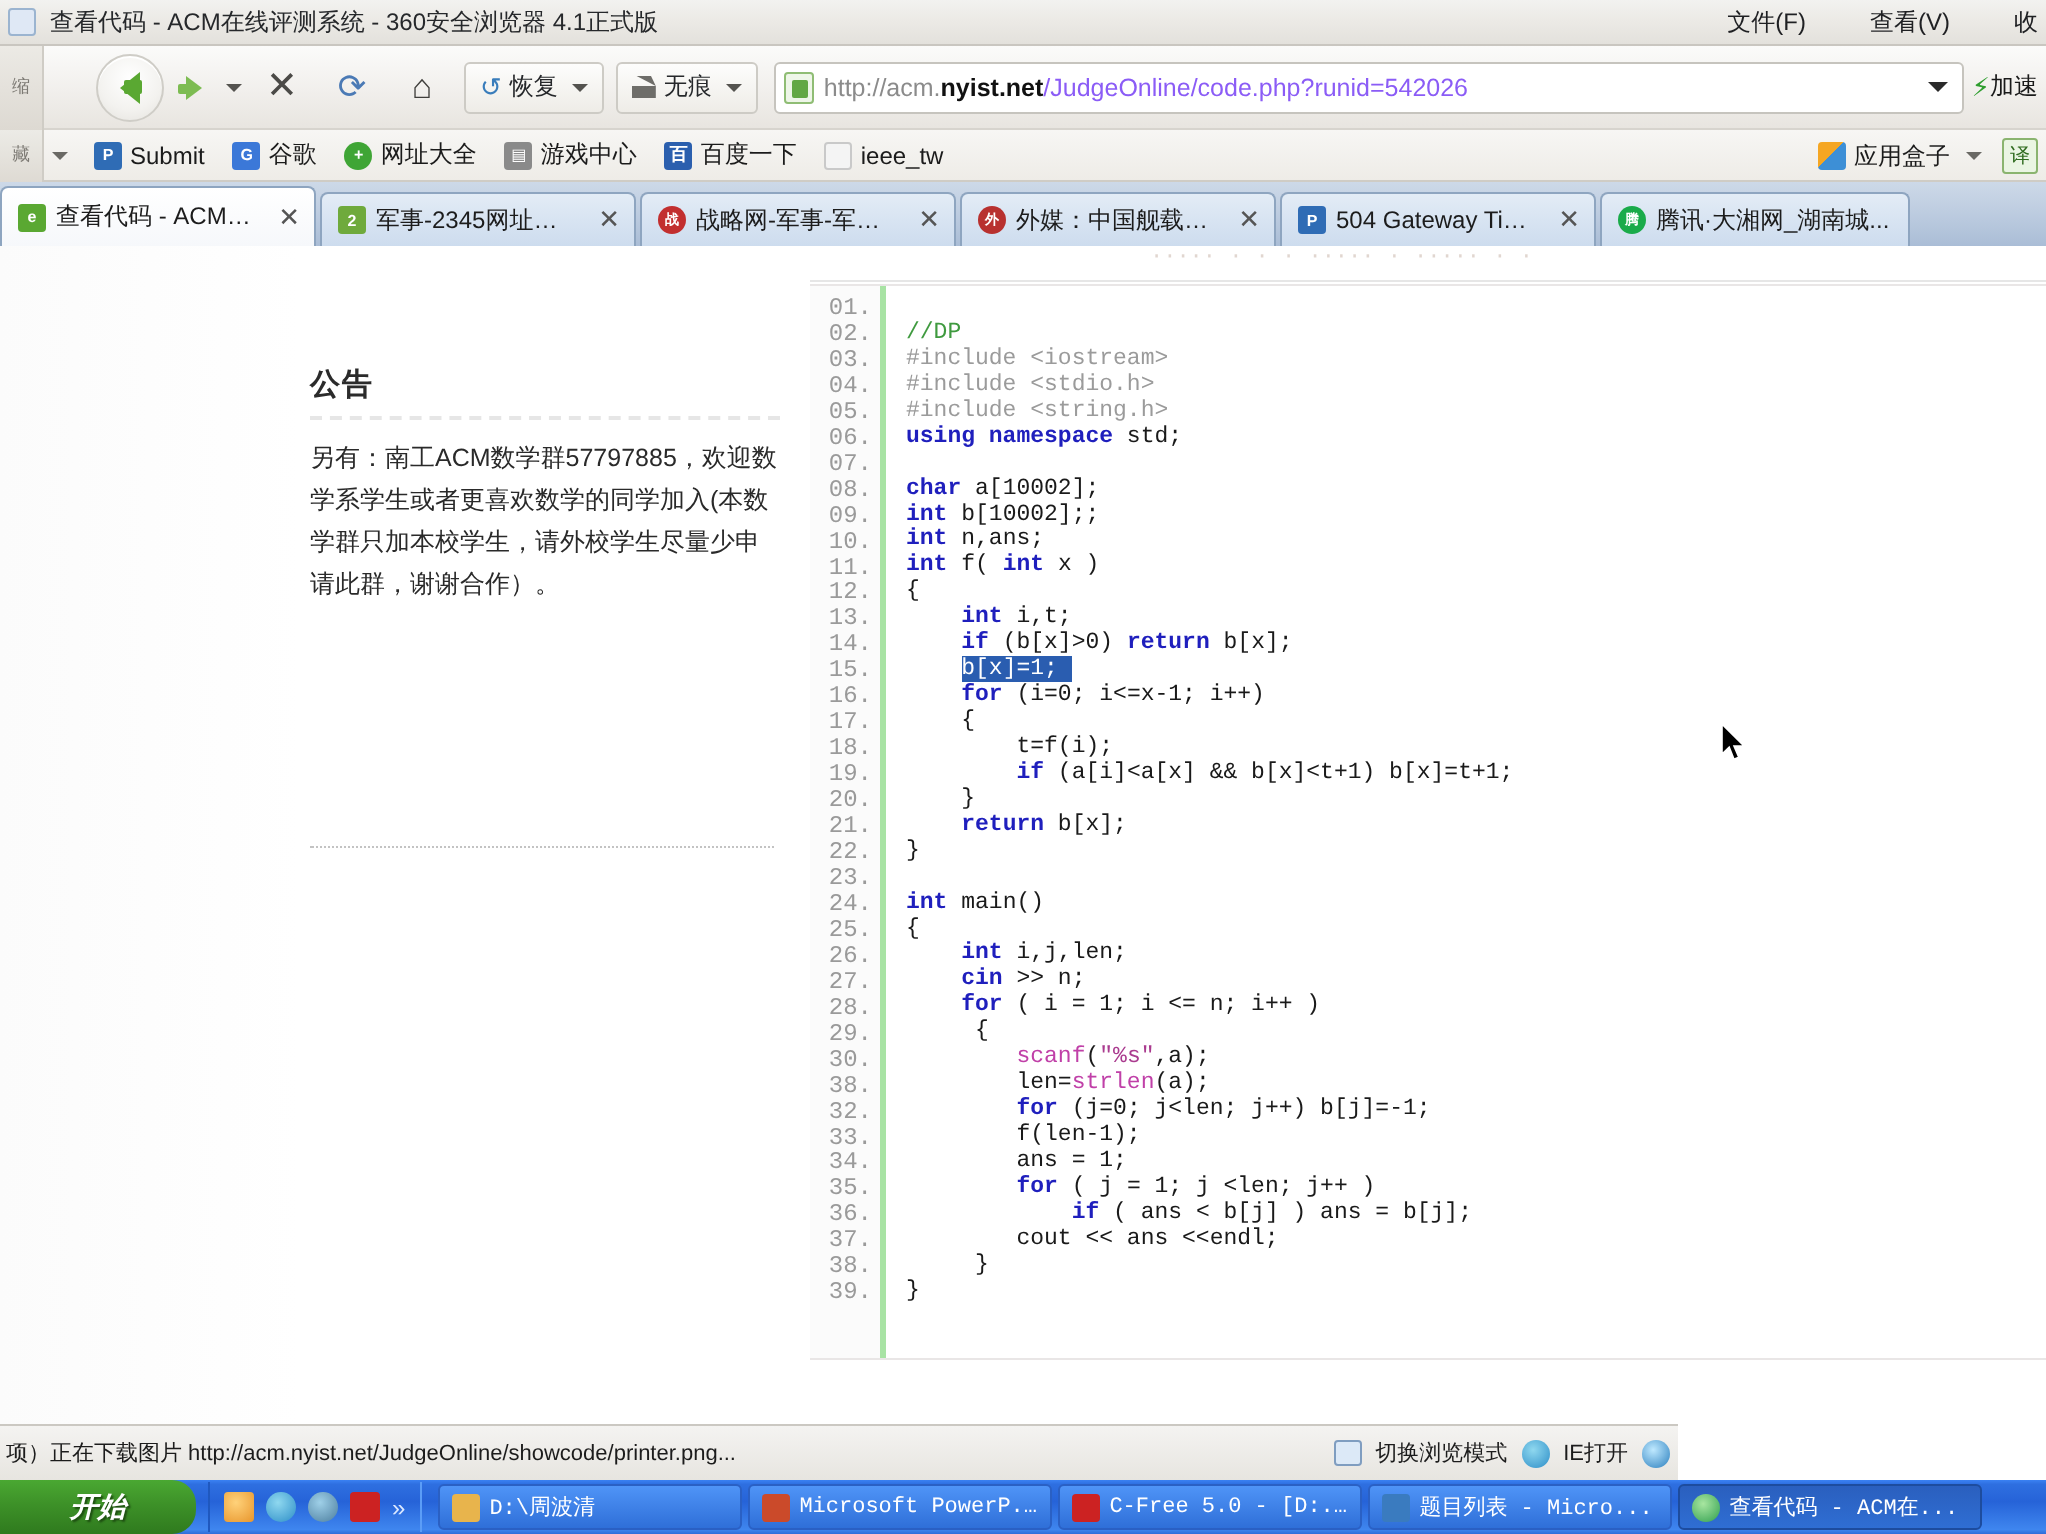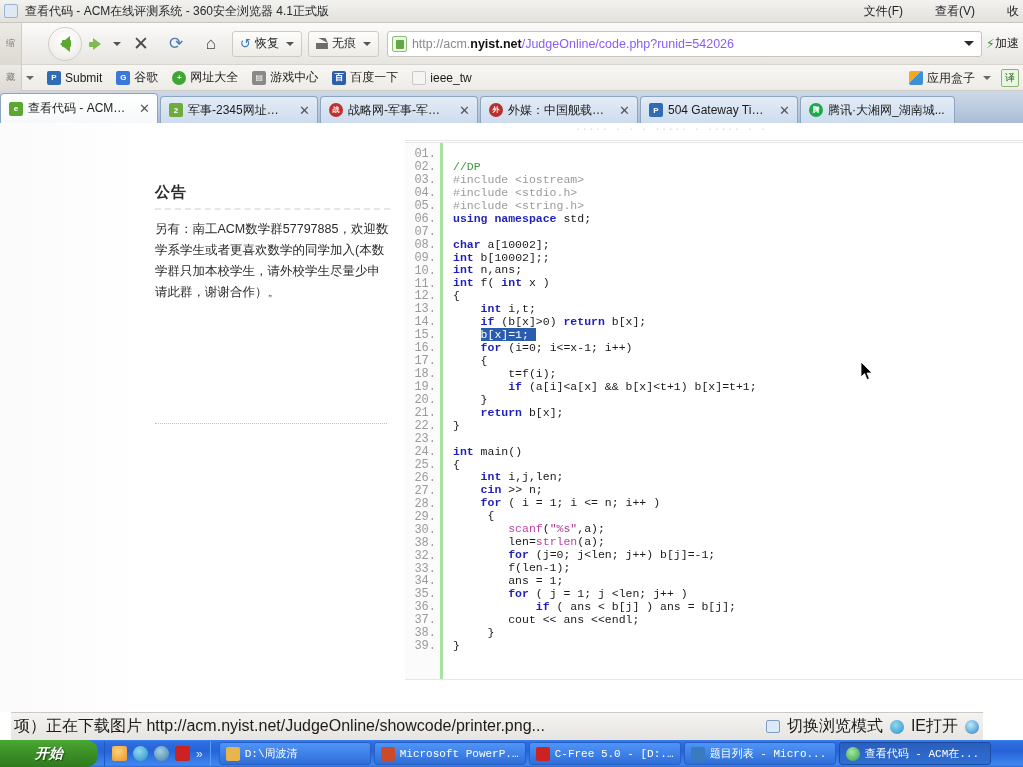--- a/index.html
+++ b/index.html
@@ -196,24 +196,24 @@
   .sel{ background:#2a5db0; color:#fff; }
   .codebox-right{
     position:absolute; left:986px; top:22px; width:37px; height:28px;
     border:1px solid #e3dede; border-right:none; background:#fff;
   }
   .rightrule{ position:absolute; left:963px; top:19px; width:1px; height:110px; background:#ece7e7;}
   .rightrule2{ position:absolute; left:968px; top:65px; width:55px; height:1px; background:#ebe6e6;}
 
   
   .statusbar{
-    position:absolute; left:0; top:712px; width:972px; height:28px;
+    position:absolute; left:0; top:712px; width:839px; height:28px;
     background: linear-gradient(to bottom,#f4f3f1,#e7e5e0);
     border-top:1px solid #cbc8c2;
-    display:flex; align-items:center; font-size:16px; color:#1c1c1c;margin-left:11px;
+    display:flex; align-items:center; font-size:11px; color:#1c1c1c;
   }
   .statusbar .sleft{ padding-left:3px; white-space:nowrap; overflow:hidden; }
   .statusbar .sright{ margin-left:auto; display:flex; align-items:center; gap:7px; padding-right:4px; }
   .st-ico{ width:14px;height:13px; border:1px solid #7f9dc0; background:#dce9f7; border-radius:2px;}
   .st-ie{ width:14px;height:14px; border-radius:50%;
           background:radial-gradient(circle at 40% 35%,#8fd8ef,#2d8ec8); }
   .st-glob{ width:14px;height:14px;border-radius:50%;
           background:radial-gradient(circle at 40% 35%,#bfe9ff,#2a7fbe); }
 
   

